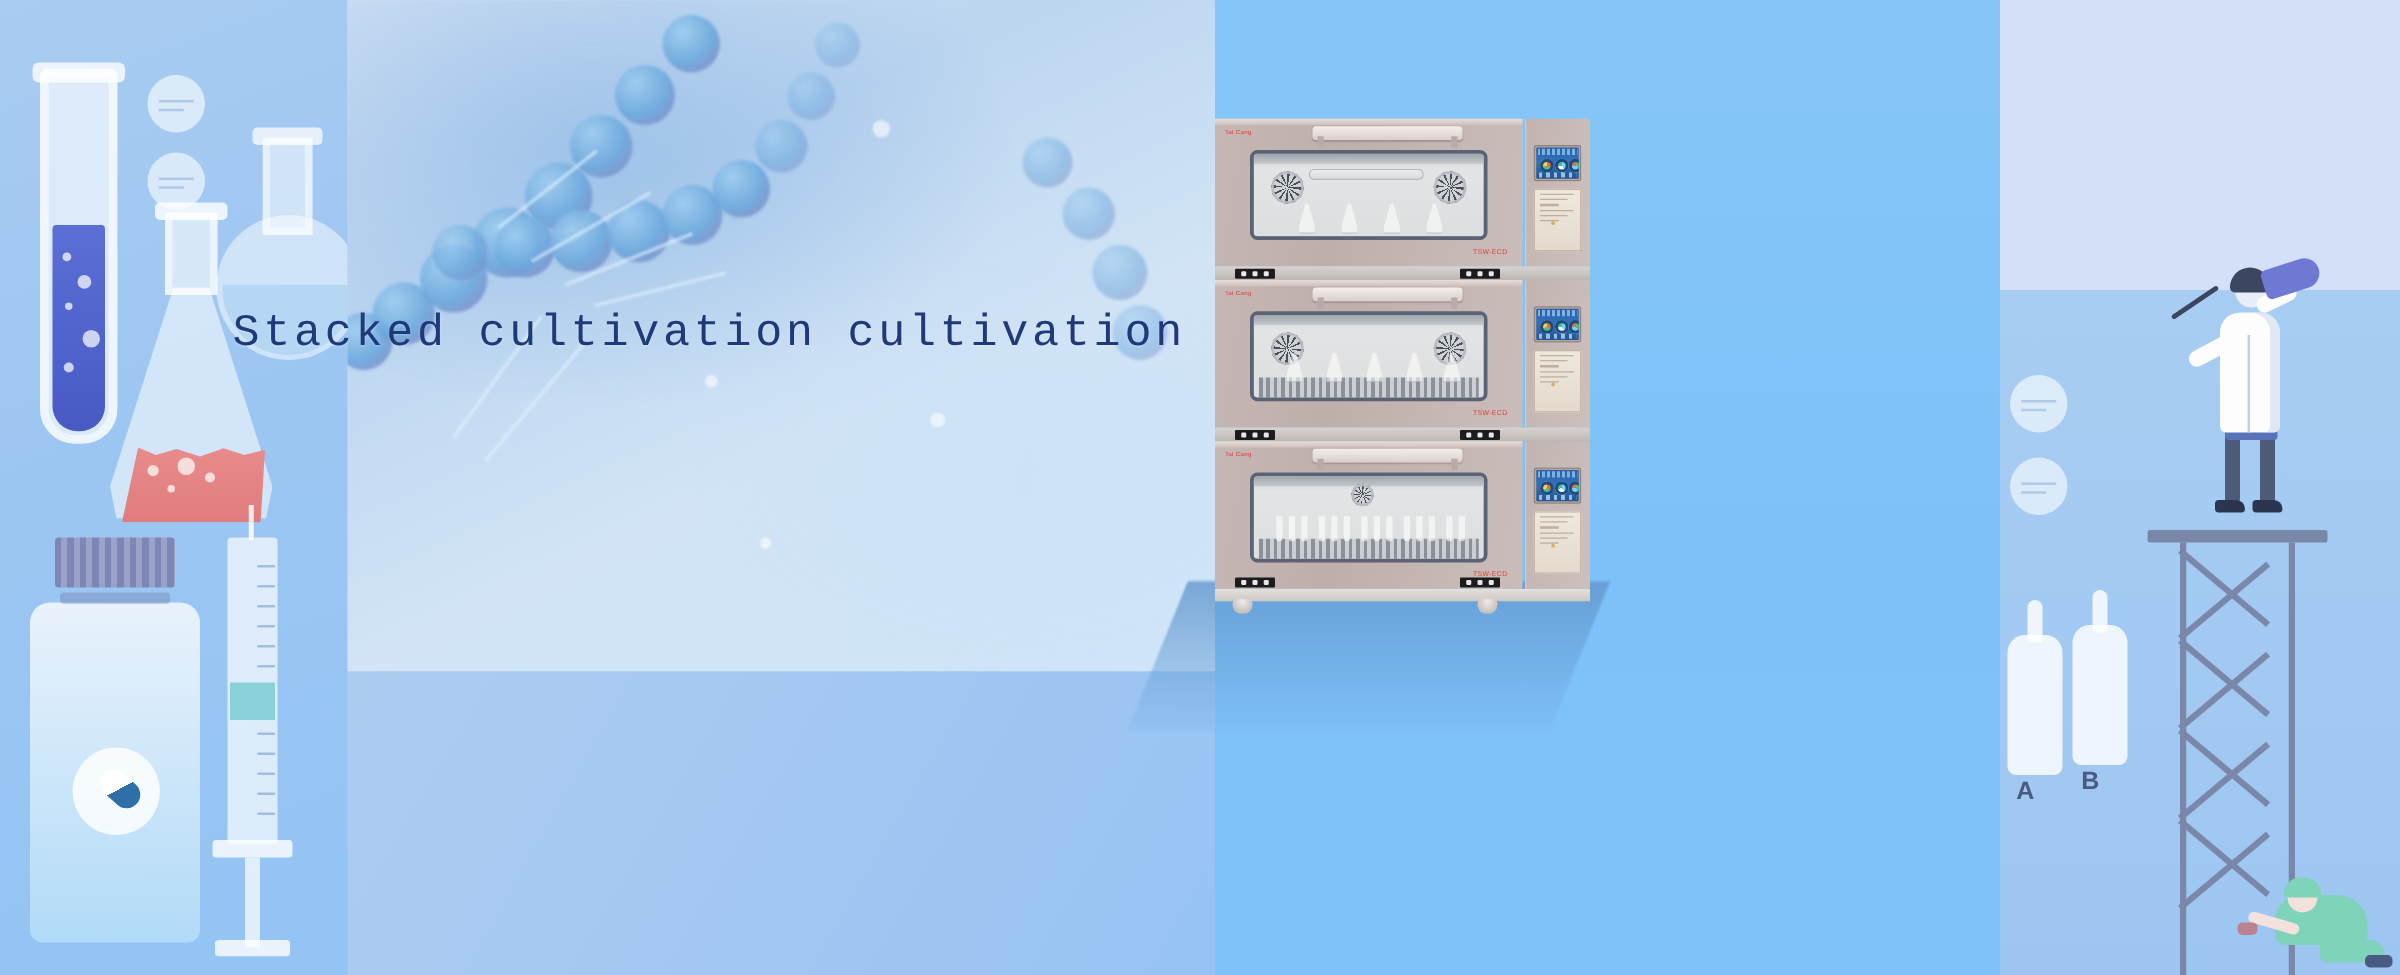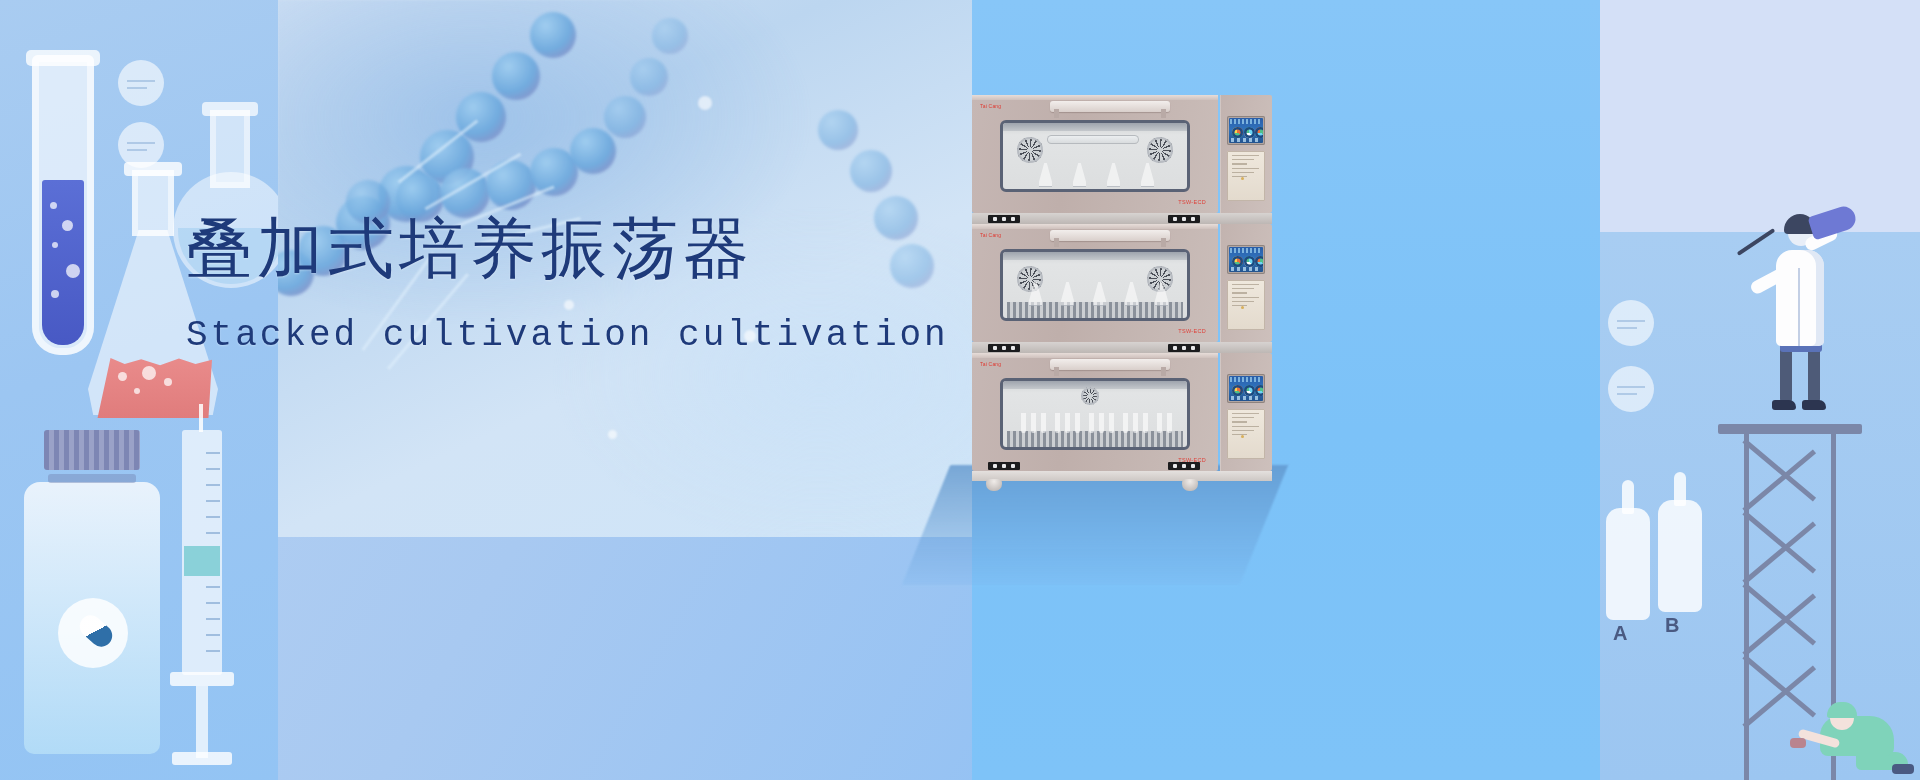--- a/index.html
+++ b/index.html
@@ -626,17 +626,16 @@
       <div class="s-shoe"></div>
       <div class="s-body"></div>
       <div class="s-head"></div>
       <div class="s-cap"></div>
       <div class="s-arm"></div>
       <div class="s-tool"></div>
     </div>
   </div>
 
   <div class="text-block">
-    <div class="title-cn">叠加式培养振荡器</div>
     <div class="title-en">Stacked cultivation cultivation</div>
   </div>
 
 </div>
 
 </body></html>

